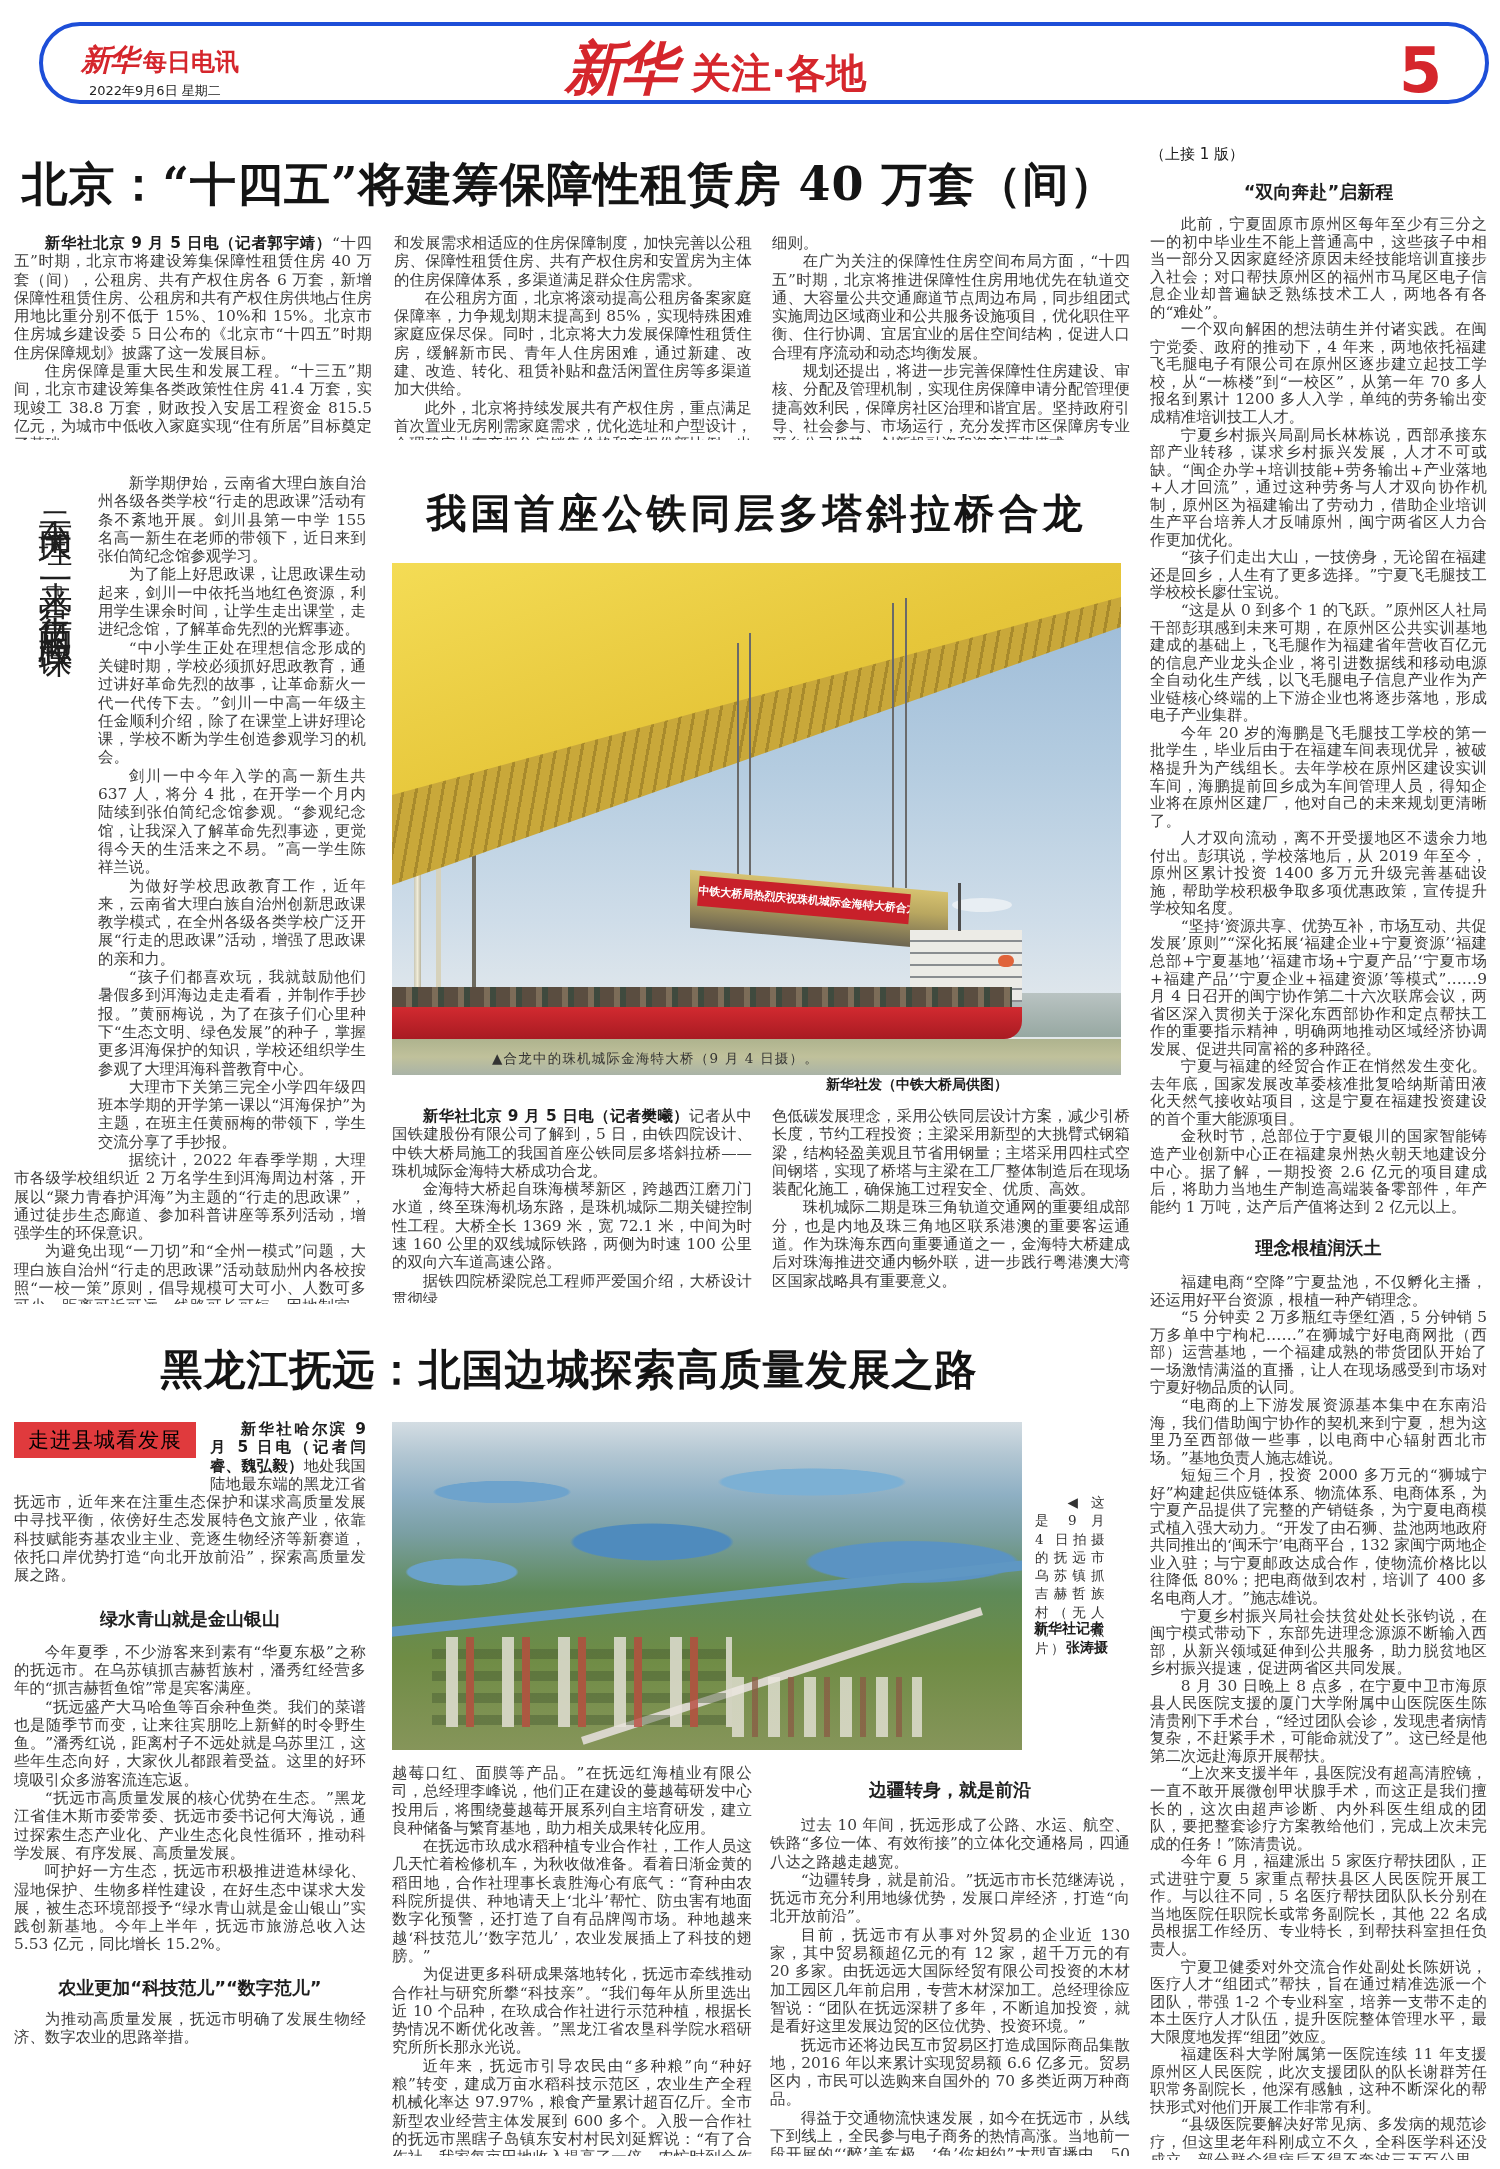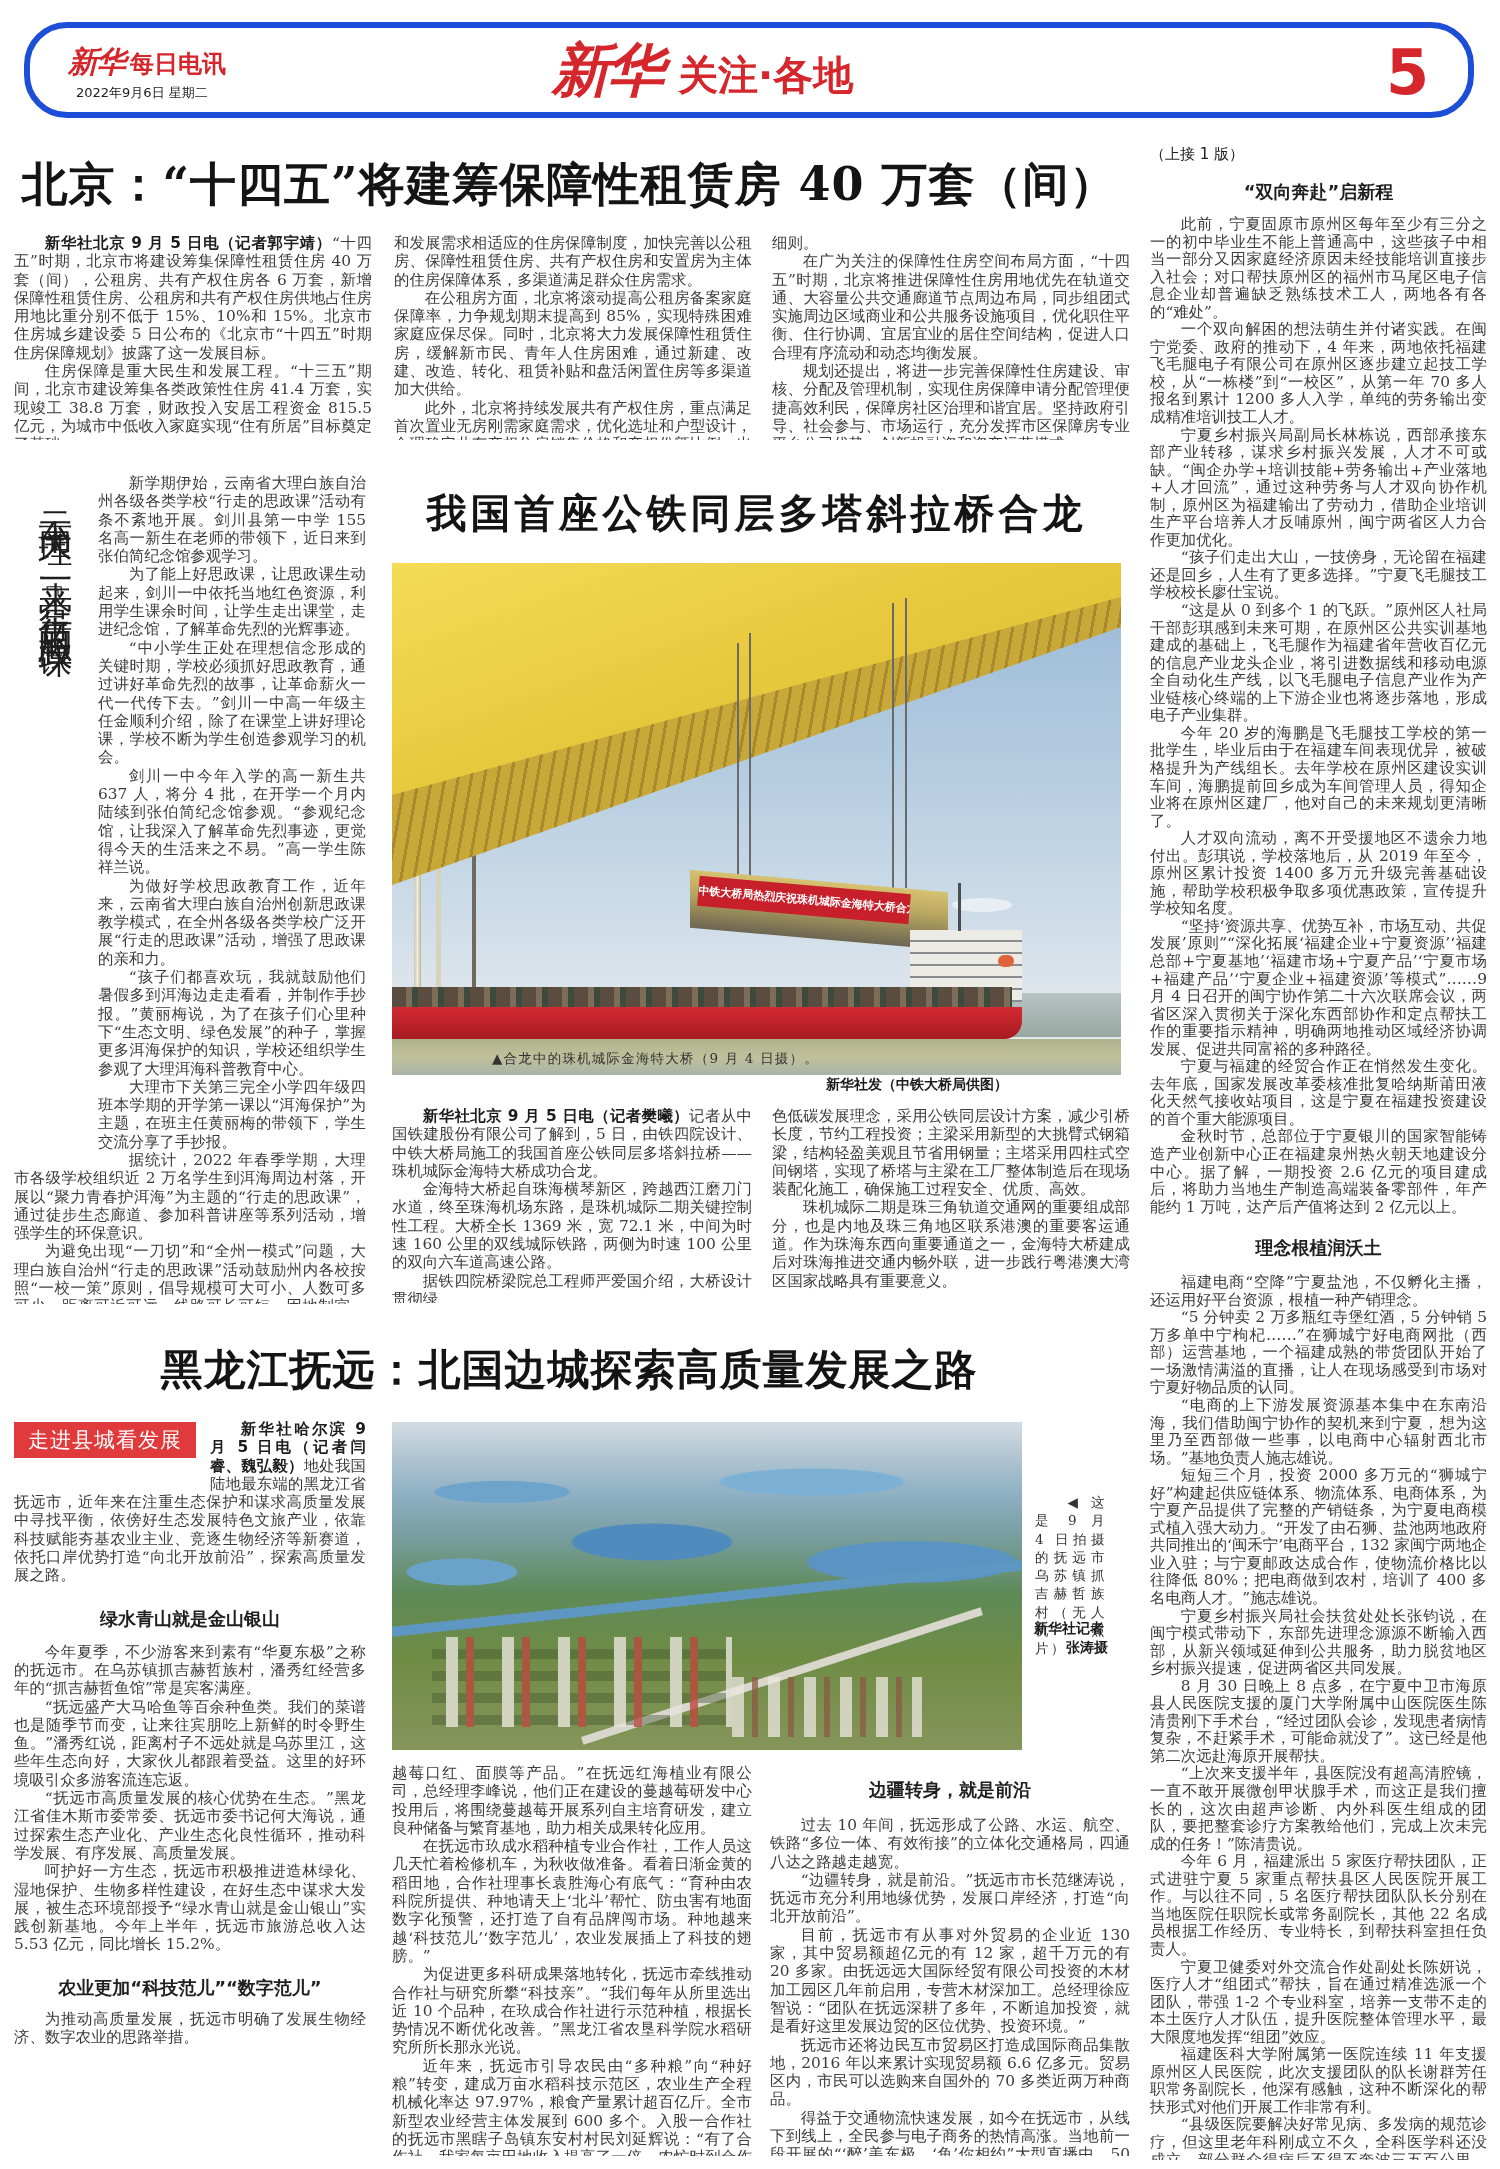--- a/index.html
+++ b/index.html
@@ -6,31 +6,31 @@
 html,body{margin:0;padding:0;}
 body{width:1500px;height:2169px;position:relative;background:#ffffff;overflow:hidden;font-family:"DejaVu Serif",serif;color:#3b3b3b;}
 .abs{position:absolute;}
 .txt{font-size:15.4px;line-height:18.3px;text-align:justify;color:#3b3b3b;overflow:hidden;}
 .txt p{margin:0;text-indent:2em;}
 .txt p.ni{text-indent:0;}
 .lead{font-family:"DejaVu Sans",sans-serif;font-weight:bold;color:#1c1c1c;}
 .hl{font-family:"DejaVu Serif",serif;font-weight:bold;color:#141414;white-space:nowrap;text-align:center;}
 .sub{font-family:"DejaVu Sans",sans-serif;font-weight:bold;font-size:18px;line-height:24px;color:#1f1f1f;text-align:center;}
 
-.masthead{left:24px;top:22px;width:1450px;height:96px;border:6px solid #1d4ed8;border-radius:43px;background:#fff;}
+.masthead{left:39px;top:22px;width:1450px;height:82px;border:4px solid #1d4ed8;border-radius:43px;background:#fff;}
 .mh-logo-s{left:38px;top:14px;font-family:"DejaVu Serif",serif;font-style:italic;font-weight:bold;font-size:30px;color:#d5262c;letter-spacing:-2px;}
 .mh-name{left:100px;top:20px;font-family:Liberation Sans, sans-serif;font-weight:bold;font-size:24px;color:#d5262c;}
 .mh-date{left:46px;top:56px;font-family:"DejaVu Sans",sans-serif;font-size:13px;color:#222;white-space:nowrap;}
 .mh-logo-b{left:522px;top:4px;font-family:"DejaVu Serif",serif;font-style:italic;font-weight:bold;font-size:58px;color:#d5262c;letter-spacing:-4px;}
 .mh-title{left:648px;top:20px;font-family:"DejaVu Sans",sans-serif;font-weight:bold;font-size:40px;color:#d5262c;white-space:nowrap;}
 .mh-page{left:1356px;top:8px;font-family:"DejaVu Sans",sans-serif;font-weight:bold;font-size:62px;color:#d5262c;}
 
 .yn-title{float:left;width:84px;height:694px;writing-mode:vertical-rl;font-family:"DejaVu Serif",serif;font-size:34px;line-height:84px;letter-spacing:7px;color:#1e1e1e;text-align:left;padding-top:12px;}
 
-.hl-label{float:left;width:182px;height:36px;margin:2px 14px 18px 0;background:#e03a3d;color:#ffffff;font-family:"DejaVu Sans",sans-serif;font-size:21px;line-height:36px;text-align:center;letter-spacing:1px;}
+.hl-label{float:left;width:182px;height:36px;margin:2px 14px 18px 0;background:#e03a3d;color:#000000;font-family:"DejaVu Sans",sans-serif;font-size:21px;line-height:36px;text-align:center;letter-spacing:1px;}
 .cap{font-size:13.5px;line-height:18.3px;letter-spacing:1.2px;color:#333;}
 .credit{font-family:"DejaVu Sans",sans-serif;font-weight:bold;font-size:14px;color:#1c1c1c;}
 .photo{overflow:hidden;}
 </style>
 </head>
 <body>
 
 <div class="abs masthead">
   <div class="abs mh-logo-s">新华</div>
   <div class="abs mh-name">每日电讯</div>

